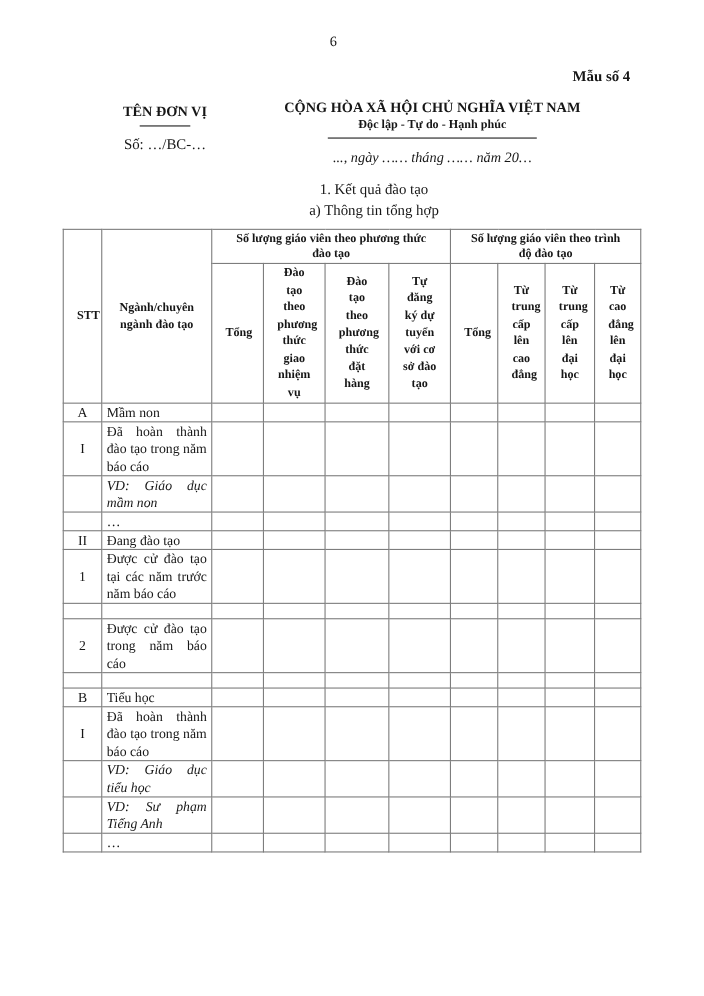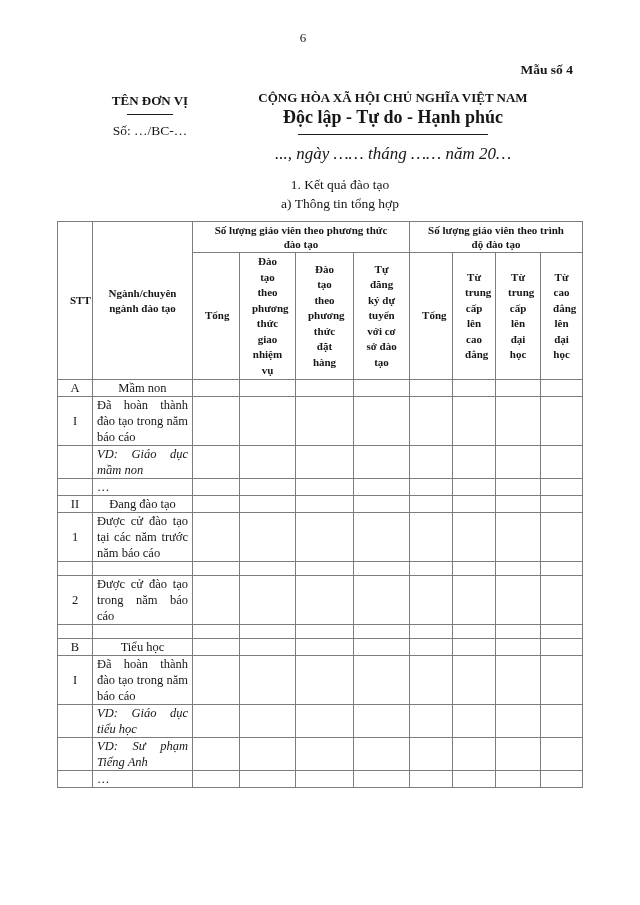--- a/index.html
+++ b/index.html
@@ -19,23 +19,23 @@
     font-weight:bold; font-size:13.5px;
   }
 
   .letterhead { display:flex; margin-top:12px; }
   .issuer { width:186px; text-align:center; padding-top:3px; }
   .issuer-name { font-weight:bold; font-size:13px; }
   .issuer-rule { width:46px; border-top:1.5px solid #1d1d1d; margin:5px auto 0 auto; }
   .issuer-number { font-size:13.5px; margin-top:8px; }
   .national { width:300px; text-align:center; }
   .country-line { font-weight:bold; font-size:13px; }
-  .slogan-line { font-weight:bold; font-size:18px; margin-top:1px; }
+  .slogan-line { font-weight:bold; font-size:11px; margin-top:1px; }
   .national-rule { width:190px; border-top:1.5px solid #1d1d1d; margin:6px auto 0 auto; }
-  .date-line { font-style:italic; font-size:17px; margin-top:9px; }
+  .date-line { font-style:italic; font-size:13px; margin-top:9px; }
 
   .title-block { text-align:center; margin-top:13px; transform:translateX(-17px); }
   .report-title { font-weight:bold; font-size:13.5px; }
   .report-subtitle { font-weight:bold; font-size:13.5px; margin-top:2px; }
   .title-rule { width:62px; border-top:1.5px solid #1d1d1d; margin:7px auto 0 auto; }
 
   .sec-line { font-size:13.5px; margin-left:40px;text-align:center; }
   .sec-1  { margin-top:13px; }
   .sec-1a { margin-top:3px; }
 
@@ -51,21 +51,21 @@
     font-weight:bold; font-size:11px; line-height:15px;
     text-align:center; vertical-align:middle; padding:1px 12px;
   }
   tr.h-group th.group-th { height:28px; line-height:14px; }
   tr.h-detail th { height:114px; line-height:15.5px; }
   .report-table tbody td {
     font-size:12.5px; line-height:16px;
     padding:0 4px; vertical-align:middle;
   }
   .stt-cell { text-align:center; }
-  .align-center  { text-align:center; }
+  .align-center  { }
   .align-justify { text-align:justify; }
   .align-left    { text-align:left; }
   .italic { font-style:italic; }
   .blank-row td { height:14px; }
 </style>
 </head>
 <body>
 
 <div class="page">
 

